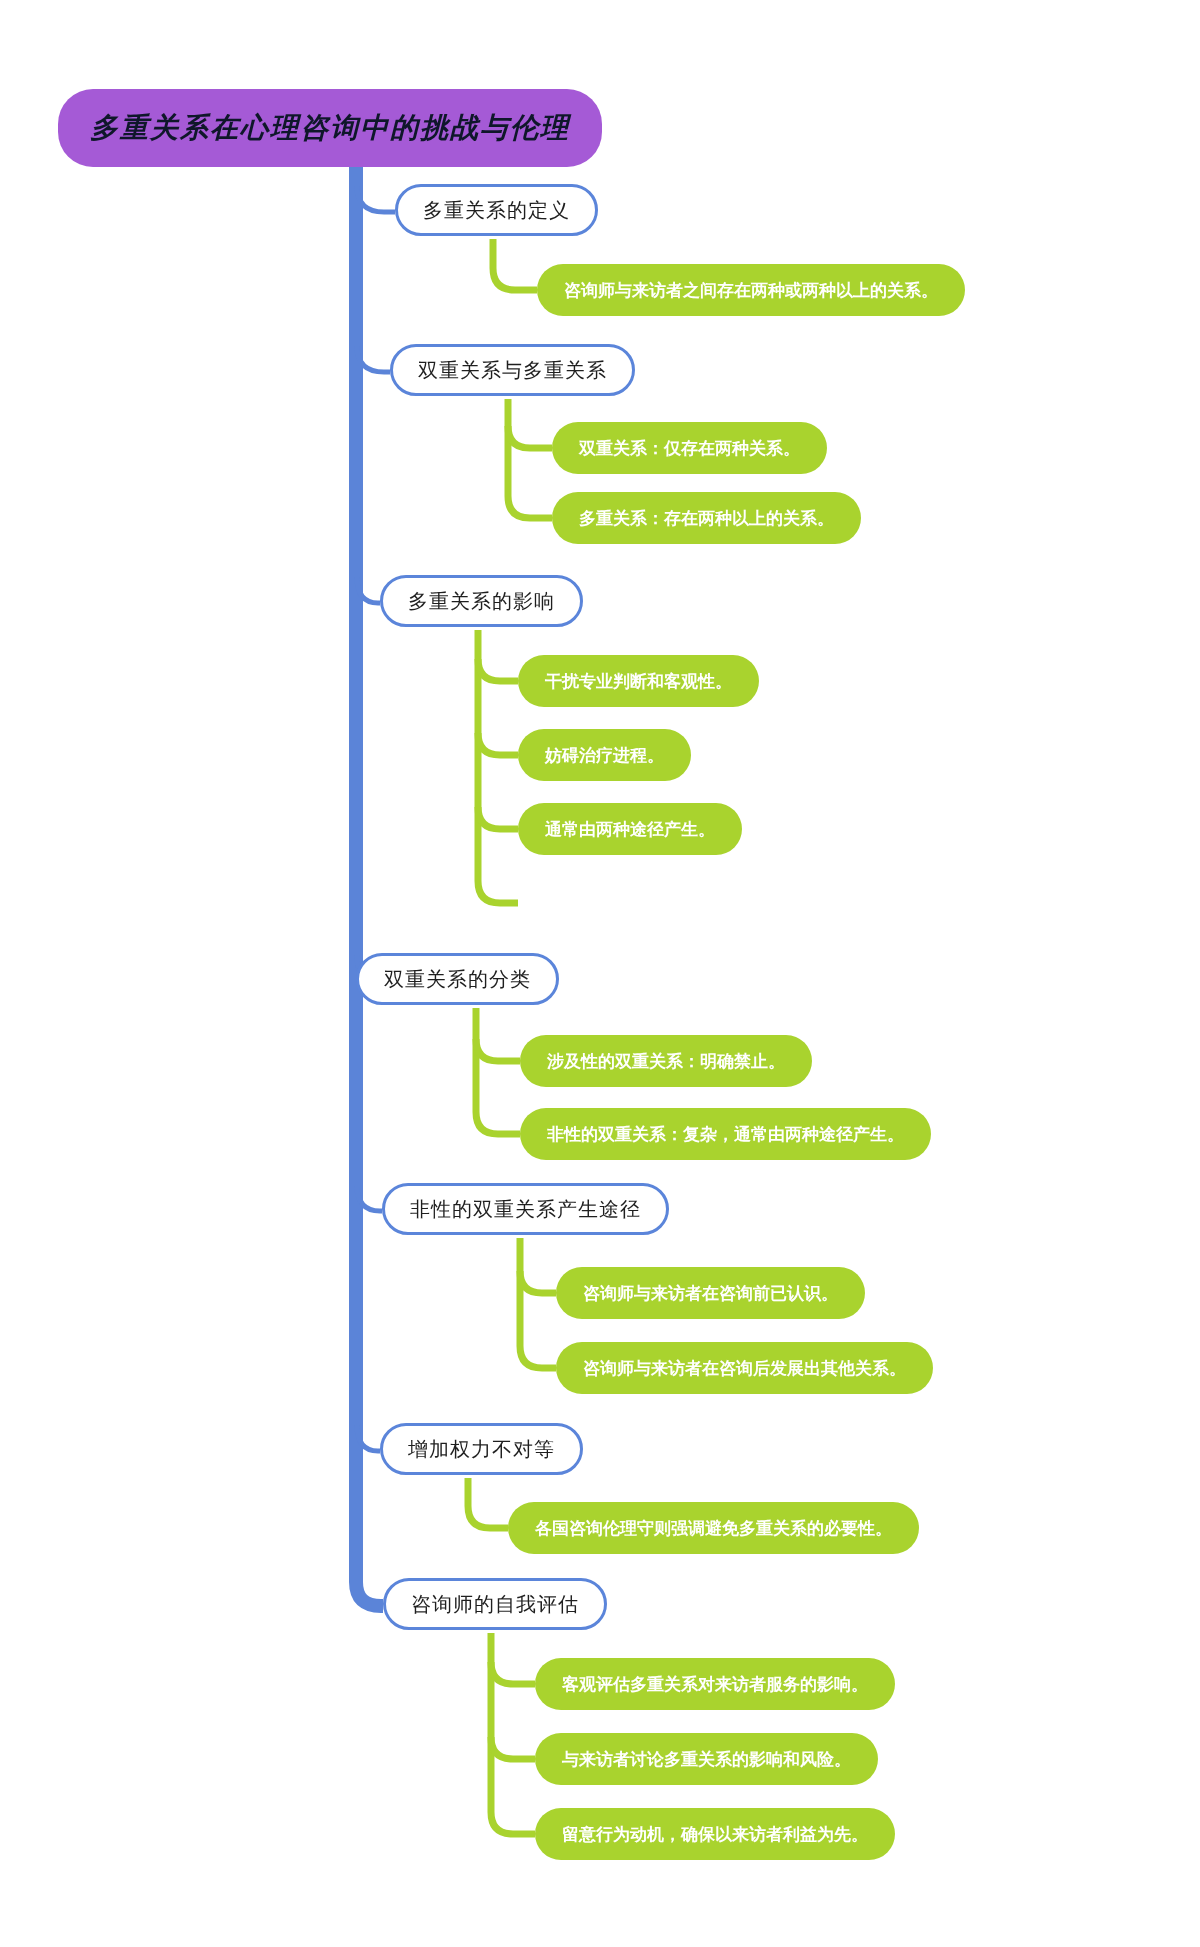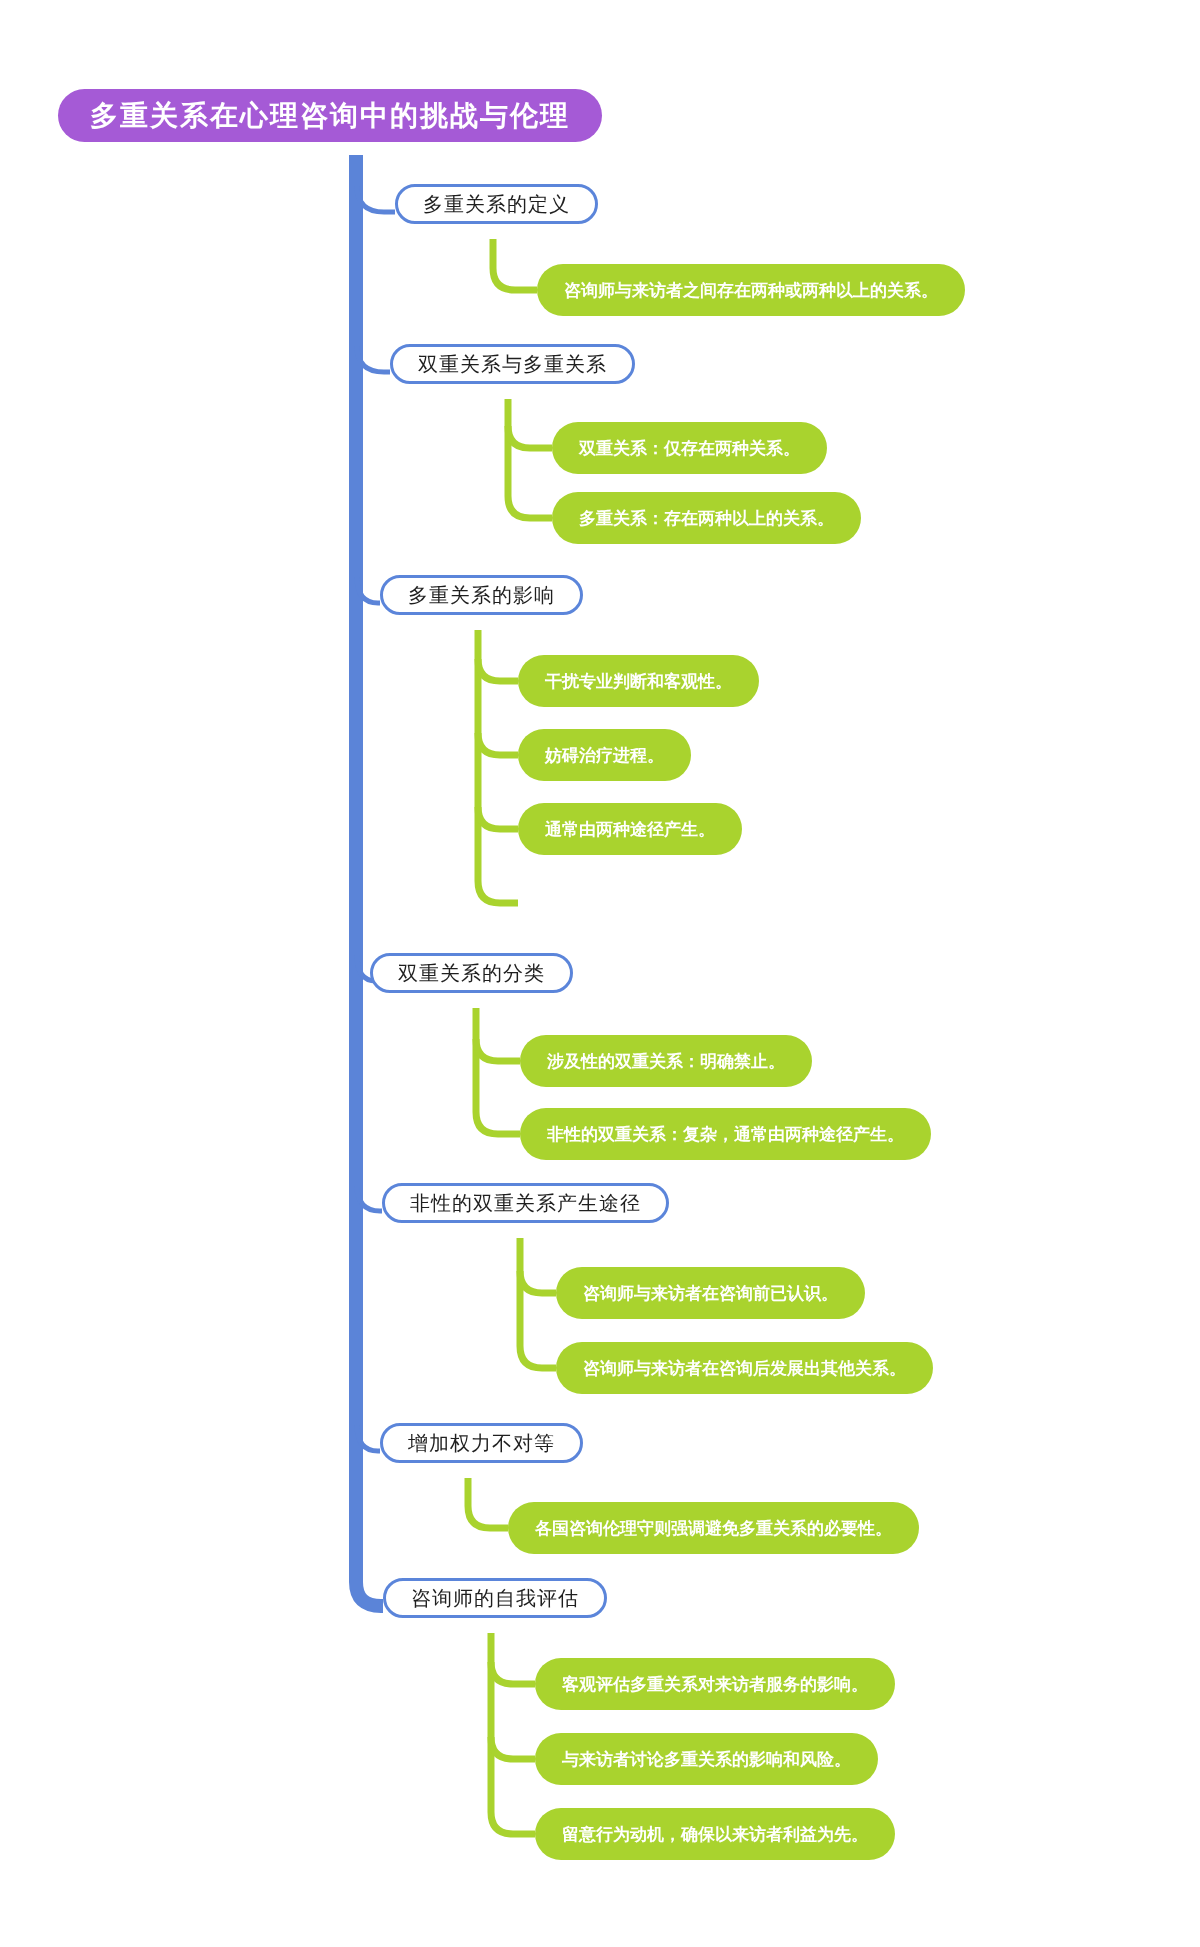--- a/index.html
+++ b/index.html
@@ -2,27 +2,27 @@
 <html><head>
 <meta charset="utf-8">
 <style>
   html,body{margin:0;padding:0;background:#ffffff;}
   .canvas{
     position:relative;width:1200px;height:1947px;background:#ffffff;overflow:hidden;
     font-family:"Liberation Sans","DejaVu Sans",sans-serif;
   }
   svg.wires{position:absolute;left:0;top:0;width:1200px;height:1947px;pointer-events:none;}
   .root-node{
-    position:absolute;left:58px;top:89px;width:544px;height:53px;
-    background:#a55ad6;border-radius:35px;color:#ffffff;
+    position:absolute;left:58px;top:89px;width:544px;height:78px;
+    background:#a55ad6;border-radius:35px;color:#0f172a;
     font-size:28px;font-weight:bold;letter-spacing:2px;
-    display:flex;align-items:center;justify-content:center;white-space:nowrap;
+    display:flex;align-items:center;justify-content:center;white-space:nowrap;font-style:italic;
   }
   .branch-node{
-    position:absolute;height:40px;box-sizing:border-box;
+    position:absolute;height:52px;box-sizing:border-box;
     background:#ffffff;border:3px solid #5b85da;border-radius:28px;
     color:#1f1f1f;font-size:20px;letter-spacing:1px;
     display:inline-flex;align-items:center;padding:0 25px;white-space:nowrap;
   }
   .leaf-node{
     position:absolute;height:52px;box-sizing:border-box;
     background:#a9d32e;border-radius:26px;
     color:#ffffff;font-size:17px;font-weight:bold;
     display:inline-flex;align-items:center;padding:0 27px;white-space:nowrap;
   }
@@ -74,21 +74,21 @@
       <path d="M491 1737 Q491 1759 513 1759 L535 1759"></path>
       <path d="M491 1812 Q491 1834 513 1834 L535 1834"></path>
     </g>
   </svg>
 
   <div class="root-node">多重关系在心理咨询中的挑战与伦理</div>
 
   <div class="branch-node" style="left:395px;top:184px;">多重关系的定义</div>
   <div class="branch-node" style="left:390px;top:344px;">双重关系与多重关系</div>
   <div class="branch-node" style="left:380px;top:575px;">多重关系的影响</div>
-  <div class="branch-node" style="left:370px;top:953px;font-family:Liberation Mono, monospace;">双重关系的分类</div>
+  <div class="branch-node" style="left:356px;top:953px;font-family:Liberation Mono, monospace;">双重关系的分类</div>
   <div class="branch-node" style="left:382px;top:1183px;">非性的双重关系产生途径</div>
   <div class="branch-node" style="left:380px;top:1423px;">增加权力不对等</div>
   <div class="branch-node" style="left:383px;top:1578px;">咨询师的自我评估</div>
 
   <div class="leaf-node" style="left:537px;top:264px;">咨询师与来访者之间存在两种或两种以上的关系。</div>
 
   <div class="leaf-node" style="left:552px;top:422px;">双重关系：仅存在两种关系。</div>
   <div class="leaf-node" style="left:552px;top:492px;">多重关系：存在两种以上的关系。</div>
 
   <div class="leaf-node" style="left:518px;top:655px;">干扰专业判断和客观性。</div>

